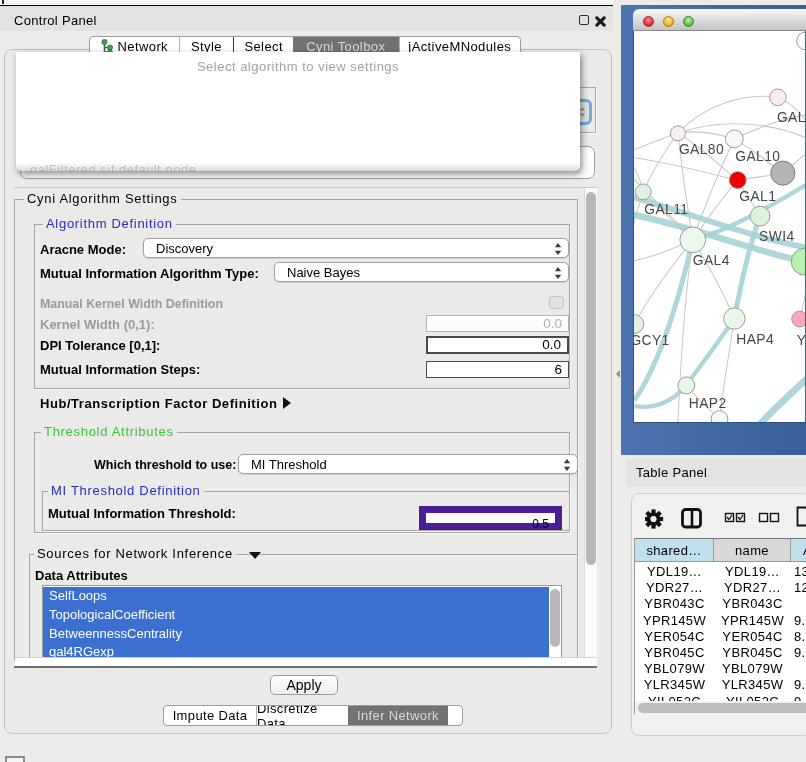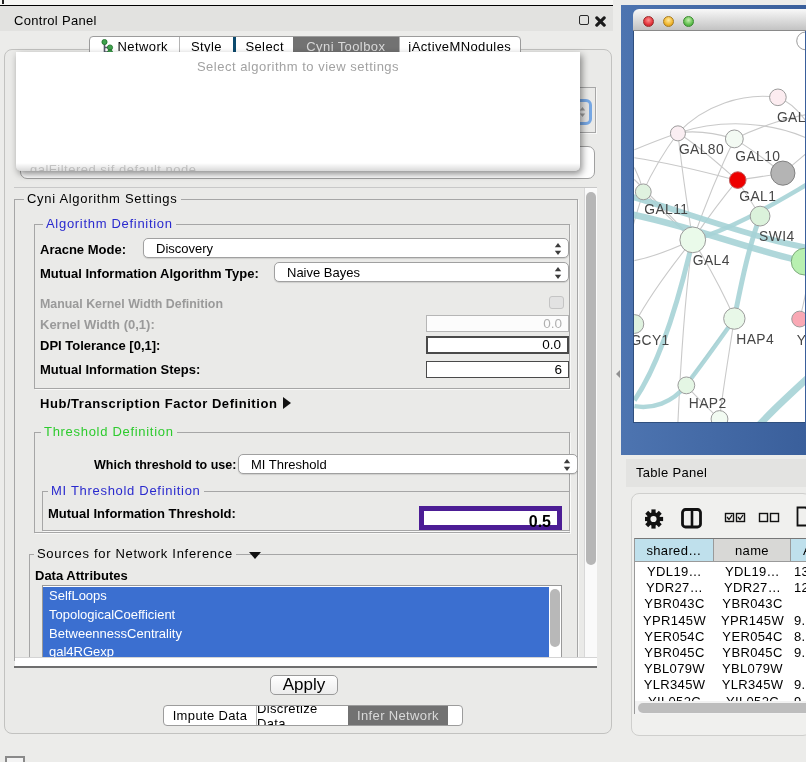--- a/index.html
+++ b/index.html
@@ -50,21 +50,21 @@
     <svg width="13" height="15" style="margin-right:4px;" viewBox="0 0 13 15">
       <path d="M3.5 4 V13 H8" stroke="#555a6a" stroke-width="1.6" fill="none"></path>
       <path d="M3.5 8.5 H8" stroke="#555a6a" stroke-width="1.6" fill="none"></path>
       <circle cx="3.5" cy="3" r="2.6" fill="#3fa34d" stroke="#1e7029" stroke-width="0.8"></circle>
       <circle cx="9" cy="8.5" r="2.6" fill="#3fa34d" stroke="#1e7029" stroke-width="0.8"></circle>
       <circle cx="9" cy="13.5" r="2.6" fill="#3fa34d" stroke="#1e7029" stroke-width="0.8"></circle>
     </svg>
     <span>Network</span>
   </div>
   <div style="width:55px;border-left:1px solid #b4b4b4;display:flex;align-items:center;justify-content:center;">Style</div>
-  <div style="width:60px;border-left:3px solid #0c4a6e;display:flex;align-items:center;justify-content:center;text-decoration:underline;">Select</div>
+  <div style="width:60px;border-left:1px solid #0c4a6e;display:flex;align-items:center;justify-content:center;text-decoration:underline;">Select</div>
   <div style="width:106px;background:#727272;color:#d9d9d9;display:flex;align-items:center;justify-content:center;">Cyni Toolbox</div>
   <div style="width:122px;border-left:1px solid #b4b4b4;display:flex;align-items:center;justify-content:center;">jActiveMNodules</div>
 </div>
 
 <div class="abs" style="left:16px;top:52px;width:564px;height:119px;background:#fff;border-radius:0 0 5px 5px;box-shadow:2px 3px 7px rgba(0,0,0,0.45);overflow:hidden;">
   <div class="abs" style="left:0;top:7px;width:100%;text-align:center;font-size:13px;letter-spacing:0.5px;color:#a2a2a2;">Select algorithm to view settings</div>
   <div class="abs" style="left:0;bottom:0;width:100%;height:8px;background:linear-gradient(rgba(0,0,0,0),rgba(0,0,0,0.15));border-radius:0 0 5px 5px;"></div>
   <div class="abs" style="left:14px;top:110px;font-size:13px;letter-spacing:0.5px;color:rgba(90,90,90,0.3);">galFiltered.sif default node</div>
 </div>
 
@@ -105,36 +105,36 @@
 
 <div class="lbl" style="left:40px;top:362px;">Mutual Information Steps:</div>
 <div class="tfield" style="left:426px;top:361px;width:143px;height:17px;border:1px solid #4a4a4a;line-height:15px;">6</div>
 
 <div class="lbl" style="left:40px;top:396px;letter-spacing:0.55px;">Hub/Transcription Factor Definition</div>
 <svg class="abs" style="left:281px;top:396px;" width="12" height="14">
     <path d="M2 1 L10 7 L2 13 Z" fill="#111"></path>
   </svg>
 
 <div class="abs etched" style="left:34px;top:432px;width:536px;height:101px;"></div>
-<div class="gtitle" style="left:41px;top:425px;color:#2ecb2e;">Threshold Definition</div>
+<div class="gtitle" style="left:41px;top:425px;color:#2ecb2e;">Threshold Attributes</div>
 
 <div class="lbl" style="left:94px;top:458px;font-size:12.5px;">Which threshold to use:</div>
 <div class="combo" style="left:238px;top:454px;width:340px;height:20px;padding-left:35px;">
   <span class="ctext">MI Threshold</span>
   <svg class="stepper-svg" width="8" height="14" viewBox="0 0 8 14">
       <path d="M4 1 L7.2 5.2 L0.8 5.2 Z" fill="#3c3c3c"></path>
       <path d="M0.8 8.8 L7.2 8.8 L4 13 Z" fill="#3c3c3c"></path>
     </svg>
 </div>
 
 <div class="abs etched" style="left:42px;top:491px;width:528px;height:40px;"></div>
 <div class="gtitle" style="left:48px;top:484px;color:#2a2ace;">MI Threshold Definition</div>
 
 <div class="lbl" style="left:48px;top:506px;">Mutual Information Threshold:</div>
-<div class="tfield" style="left:419px;top:506px;width:143px;height:24px;border:5px solid #4c1d95;line-height:22px;font-size:16px;font-weight:bold;">0.5</div>
+<div class="tfield" style="left:419px;top:506px;width:143px;height:24px;border:7px solid #4c1d95;line-height:22px;font-size:12px;">0.5</div>
 
 <div class="abs etched" style="left:29px;top:554px;width:549px;height:104px;border-bottom:none;box-shadow:none;"></div>
 <div class="gtitle" style="left:34px;top:547px;">Sources for Network Inference</div>
 <svg class="abs" style="left:248px;top:550px;" width="14" height="10">
     <path d="M1 2 L13 2 L7 9 Z" fill="#111"></path>
   </svg>
 
 <div class="lbl" style="left:35px;top:568px;">Data Attributes</div>
 
 <div class="abs" style="left:42px;top:585px;width:520px;height:73px;background:#fff;border:1px solid #999;overflow:hidden;">
@@ -143,21 +143,21 @@
   </div>
   <div class="abs" style="left:507px;top:3px;width:10px;height:58px;background:#b8b8b8;border-radius:5px;"></div>
 </div>
 
 <div class="abs" style="left:584px;top:188px;width:13px;height:470px;background:#fafafa;border-left:1px solid #d8d8d8;"></div>
 <div class="abs" style="left:586px;top:192px;width:10px;height:373px;background:#b6b6b6;border-radius:5px;"></div>
 
 <div class="abs" style="left:15px;top:657px;width:582px;height:9px;background:#fff;border-top:1px solid #d4d4d4;"></div>
 <div class="abs" style="left:14px;top:666px;width:583px;height:2px;background:#6e6e6e;"></div>
 
-<div class="abs" style="left:270px;top:675px;width:68px;height:20px;border:1px solid #9a9a9a;border-radius:5px;background:linear-gradient(#ffffff,#ececec);font-size:17px;text-align:center;line-height:18px;">Apply</div>
+<div class="abs" style="left:270px;top:675px;width:68px;height:20px;border:1px solid #9a9a9a;border-radius:5px;background:linear-gradient(#ffffff,#ececec);font-size:14px;text-align:center;line-height:18px;">Apply</div>
 
 <div class="abs" style="left:163px;top:705px;width:300px;height:21px;background:#fff;border:1px solid #9c9c9c;border-radius:4px;display:flex;font-size:13px;letter-spacing:0.35px;overflow:hidden;">
   <div style="width:92px;display:flex;align-items:center;justify-content:center;">Impute Data</div>
   <div style="width:92px;border-left:1px solid #b4b4b4;display:flex;align-items:center;justify-content:center;">Discretize Data</div>
   <div style="width:100px;background:#727272;color:#d9d9d9;display:flex;align-items:center;justify-content:center;">Infer Network</div>
 </div>
 
 <div class="abs" style="left:5px;top:756px;width:20px;height:10px;border:2px solid #8a8a8a;background:#f4f4f4;"></div>
 
 <svg class="abs" style="left:615px;top:369px;" width="6" height="10">

